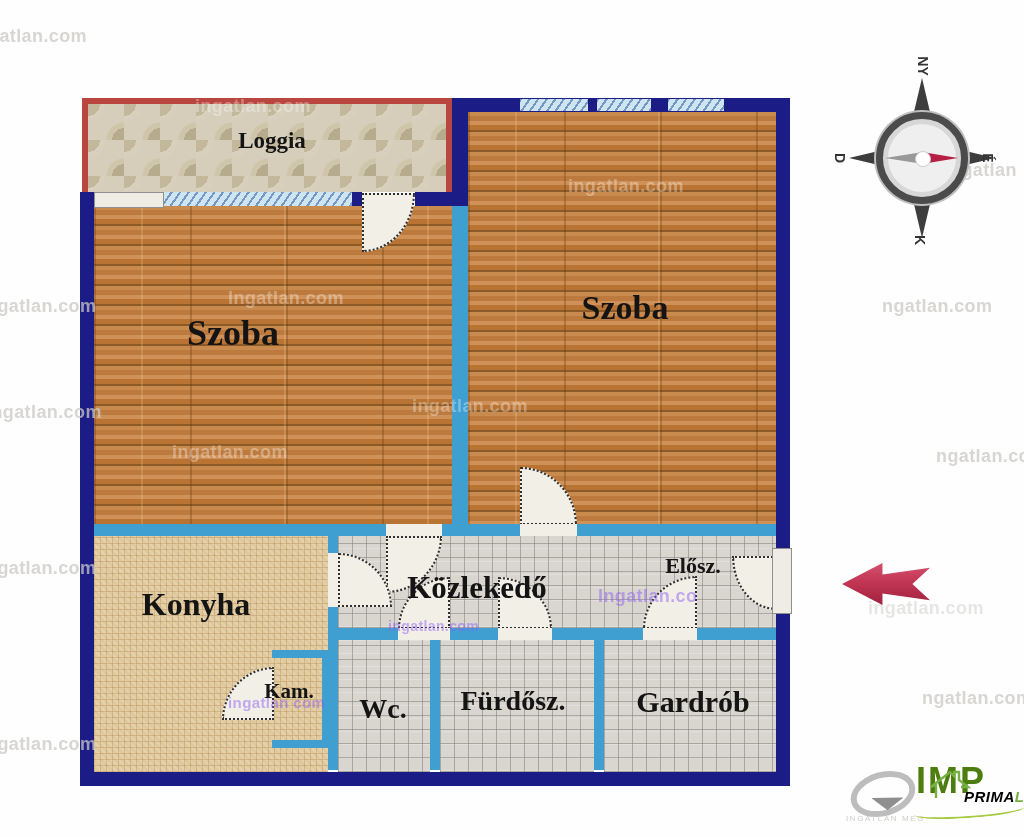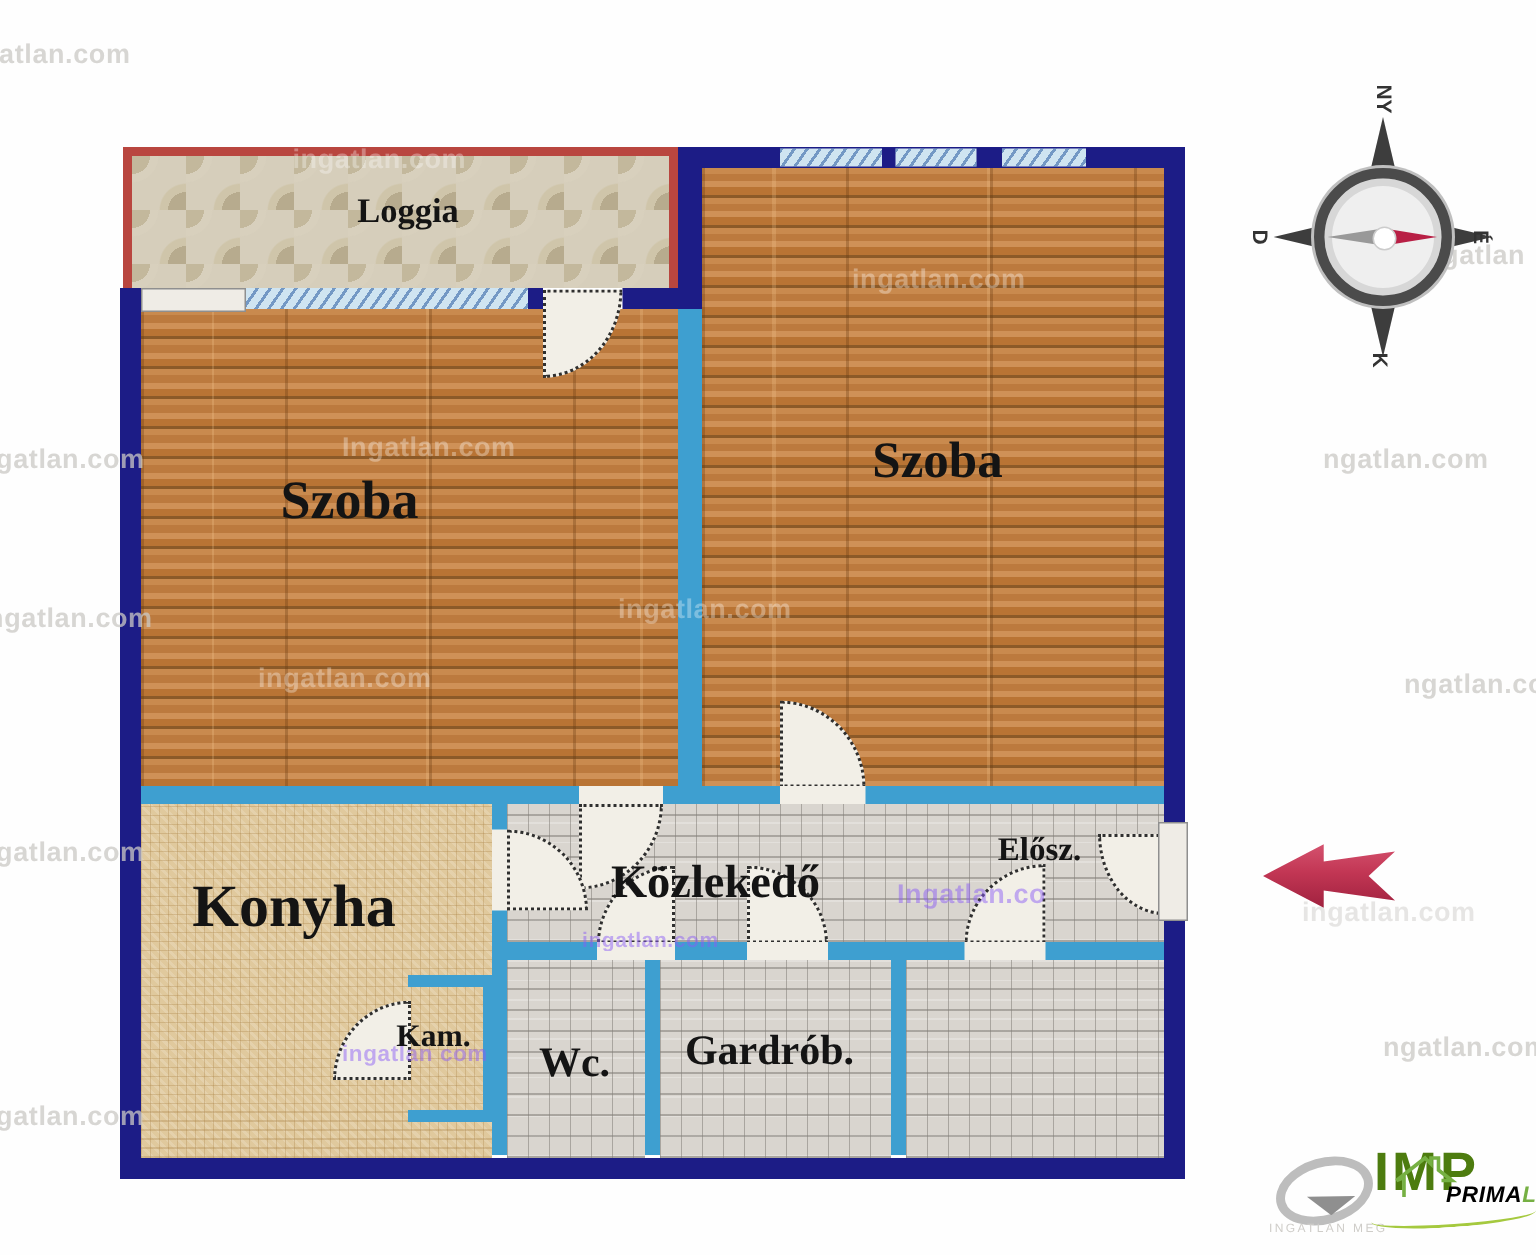--- a/index.html
+++ b/index.html
@@ -107,26 +107,27 @@
   <div class="abs door" style="left:338px;top:553px;width:54px;height:54px;border-radius:0 100% 0 0;"></div>
   <div class="abs door" style="left:398px;top:577px;width:52px;height:52px;border-radius:100% 0 0 0;"></div>
   <div class="abs door" style="left:498px;top:577px;width:54px;height:52px;border-radius:0 100% 0 0;"></div>
   <div class="abs door" style="left:643px;top:576px;width:54px;height:53px;border-radius:100% 0 0 0;"></div>
   <div class="abs door" style="left:222px;top:667px;width:52px;height:53px;border-radius:100% 0 0 0;"></div>
   <div class="abs door" style="left:732px;top:556px;width:44px;height:54px;border-radius:0 0 0 100%;"></div>
 
   <span class="rlabel" style="left:272px;top:141px;font-size:23px;">Loggia</span>
   <span class="rlabel" style="left:233px;top:333px;font-size:36px;">Szoba</span>
   <span class="rlabel" style="left:625px;top:308px;font-size:34px;">Szoba</span>
-  <span class="rlabel" style="left:196px;top:604px;font-size:40px;">Konyha</span>
+  <span class="rlabel" style="left:196px;top:604px;font-size:32px;">Konyha</span>
   <span class="rlabel" style="left:477px;top:588px;font-size:31px;">Közlekedő</span>
   <span class="rlabel" style="left:693px;top:566px;font-size:22px;">Elősz.</span>
   <span class="rlabel" style="left:289px;top:691px;font-size:21px;">Kam.</span>
   <span class="rlabel" style="left:383px;top:709px;font-size:28px;">Wc.</span>
-  <span class="rlabel" style="left:513px;top:701px;font-size:28px;">Gardrób.</span>
+  <span class="rlabel" style="left:513px;top:701px;font-size:28px;">Fürdősz.</span>
+  <span class="rlabel" style="left:693px;top:702px;font-size:30px;">Gardrób</span>
 
   <span class="wm" style="left:-12px;top:26px;">gatlan.com</span>
   <span class="wm on-floor" style="left:195px;top:96px;">ingatlan.com</span>
   <span class="wm" style="left:-14px;top:296px;">ngatlan.com</span>
   <span class="wm on-floor" style="left:228px;top:288px;">Ingatlan.com</span>
   <span class="wm on-floor" style="left:568px;top:176px;">ingatlan.com</span>
   <span class="wm on-floor" style="left:412px;top:396px;">ingatlan.com</span>
   <span class="wm on-floor" style="left:172px;top:442px;">ingatlan.com</span>
   <span class="wm" style="left:-14px;top:402px;">Ingatlan.com</span>
   <span class="wm" style="left:-14px;top:558px;">ngatlan.com</span>

